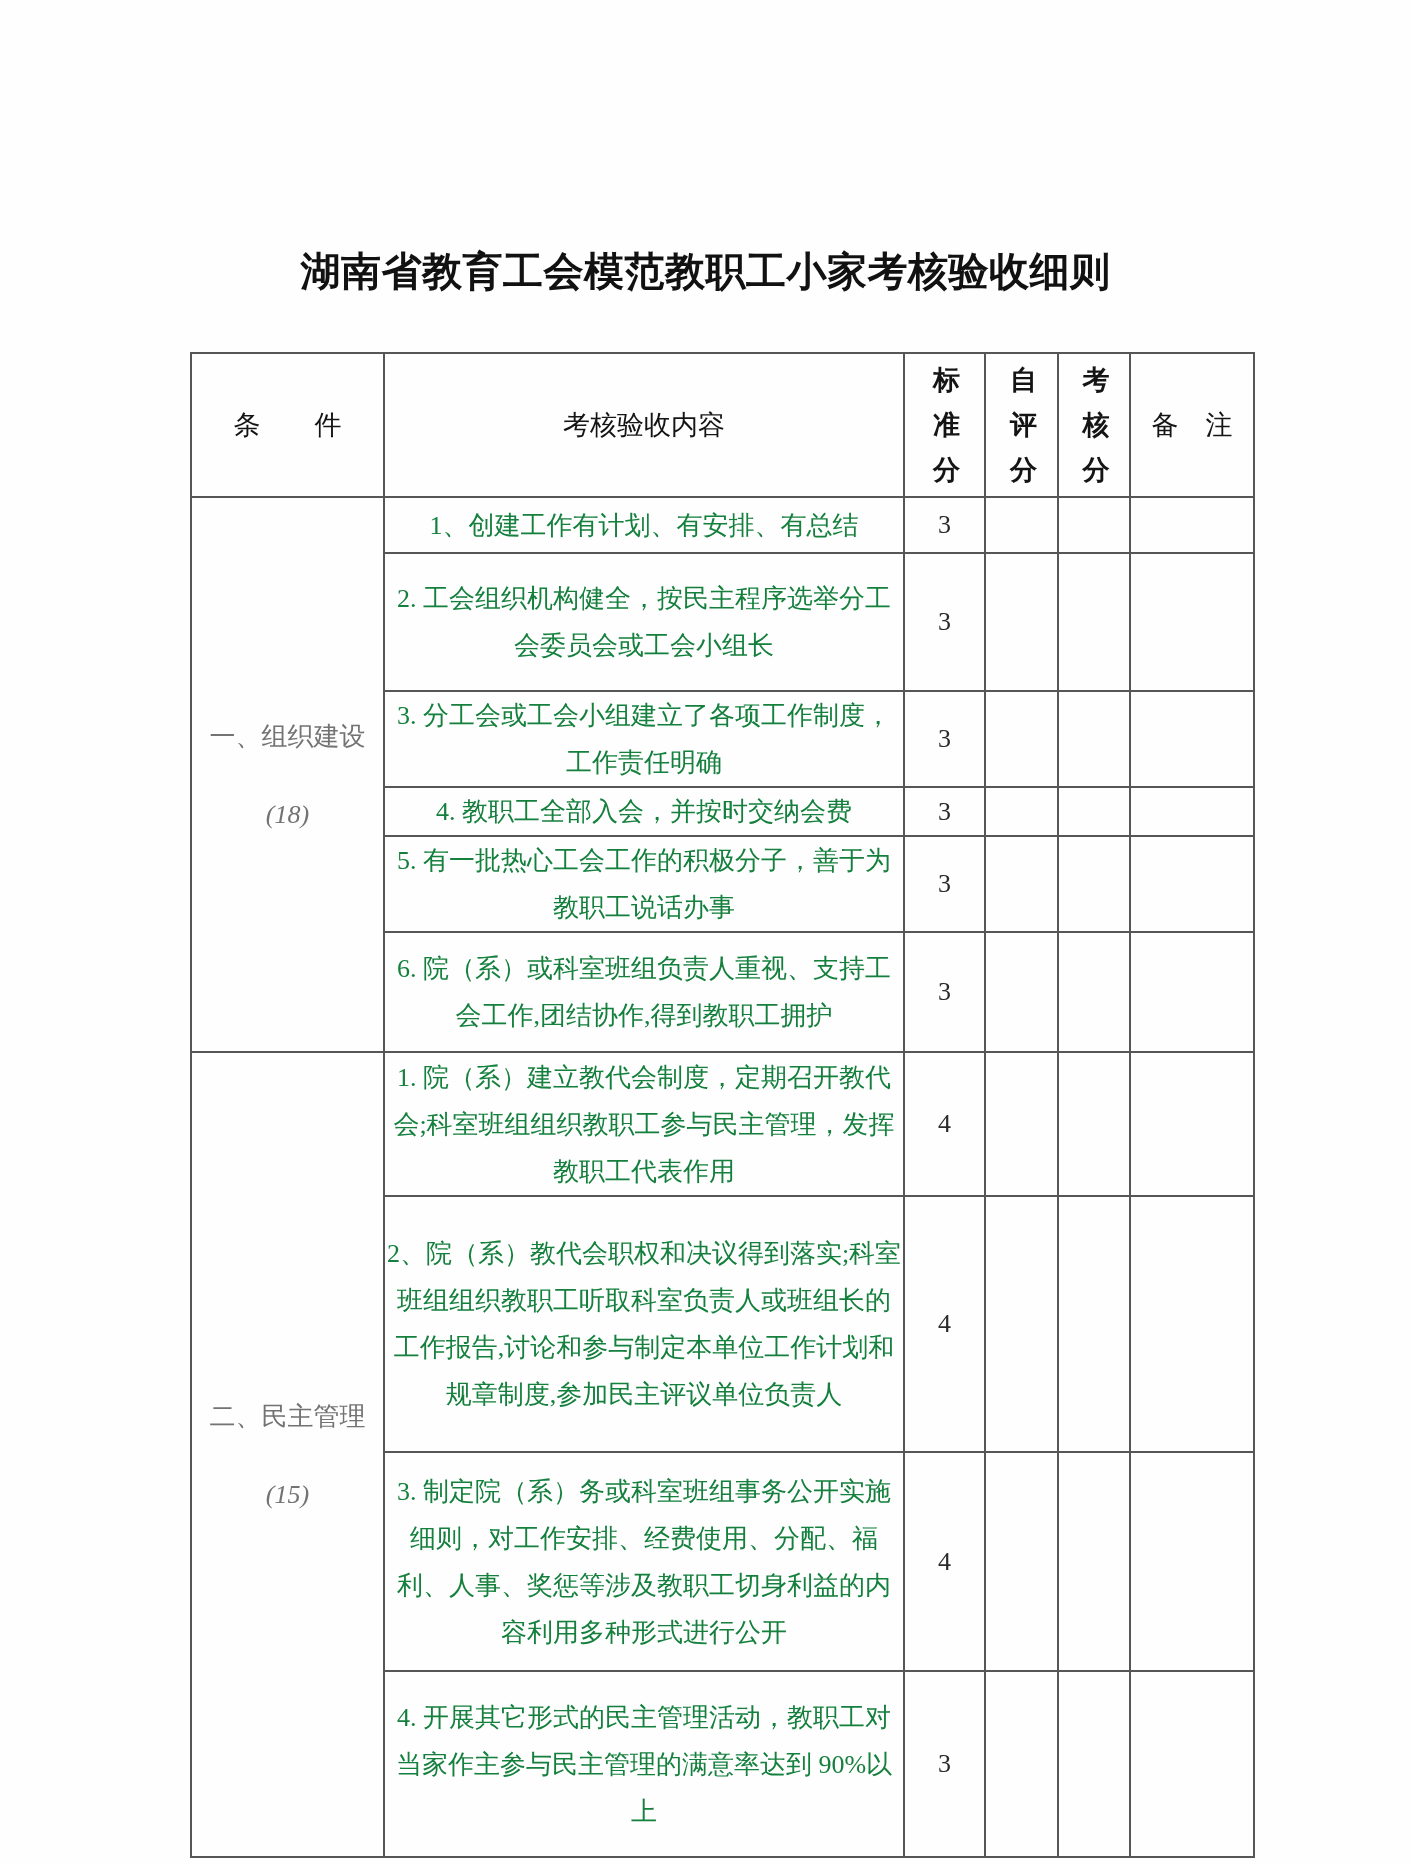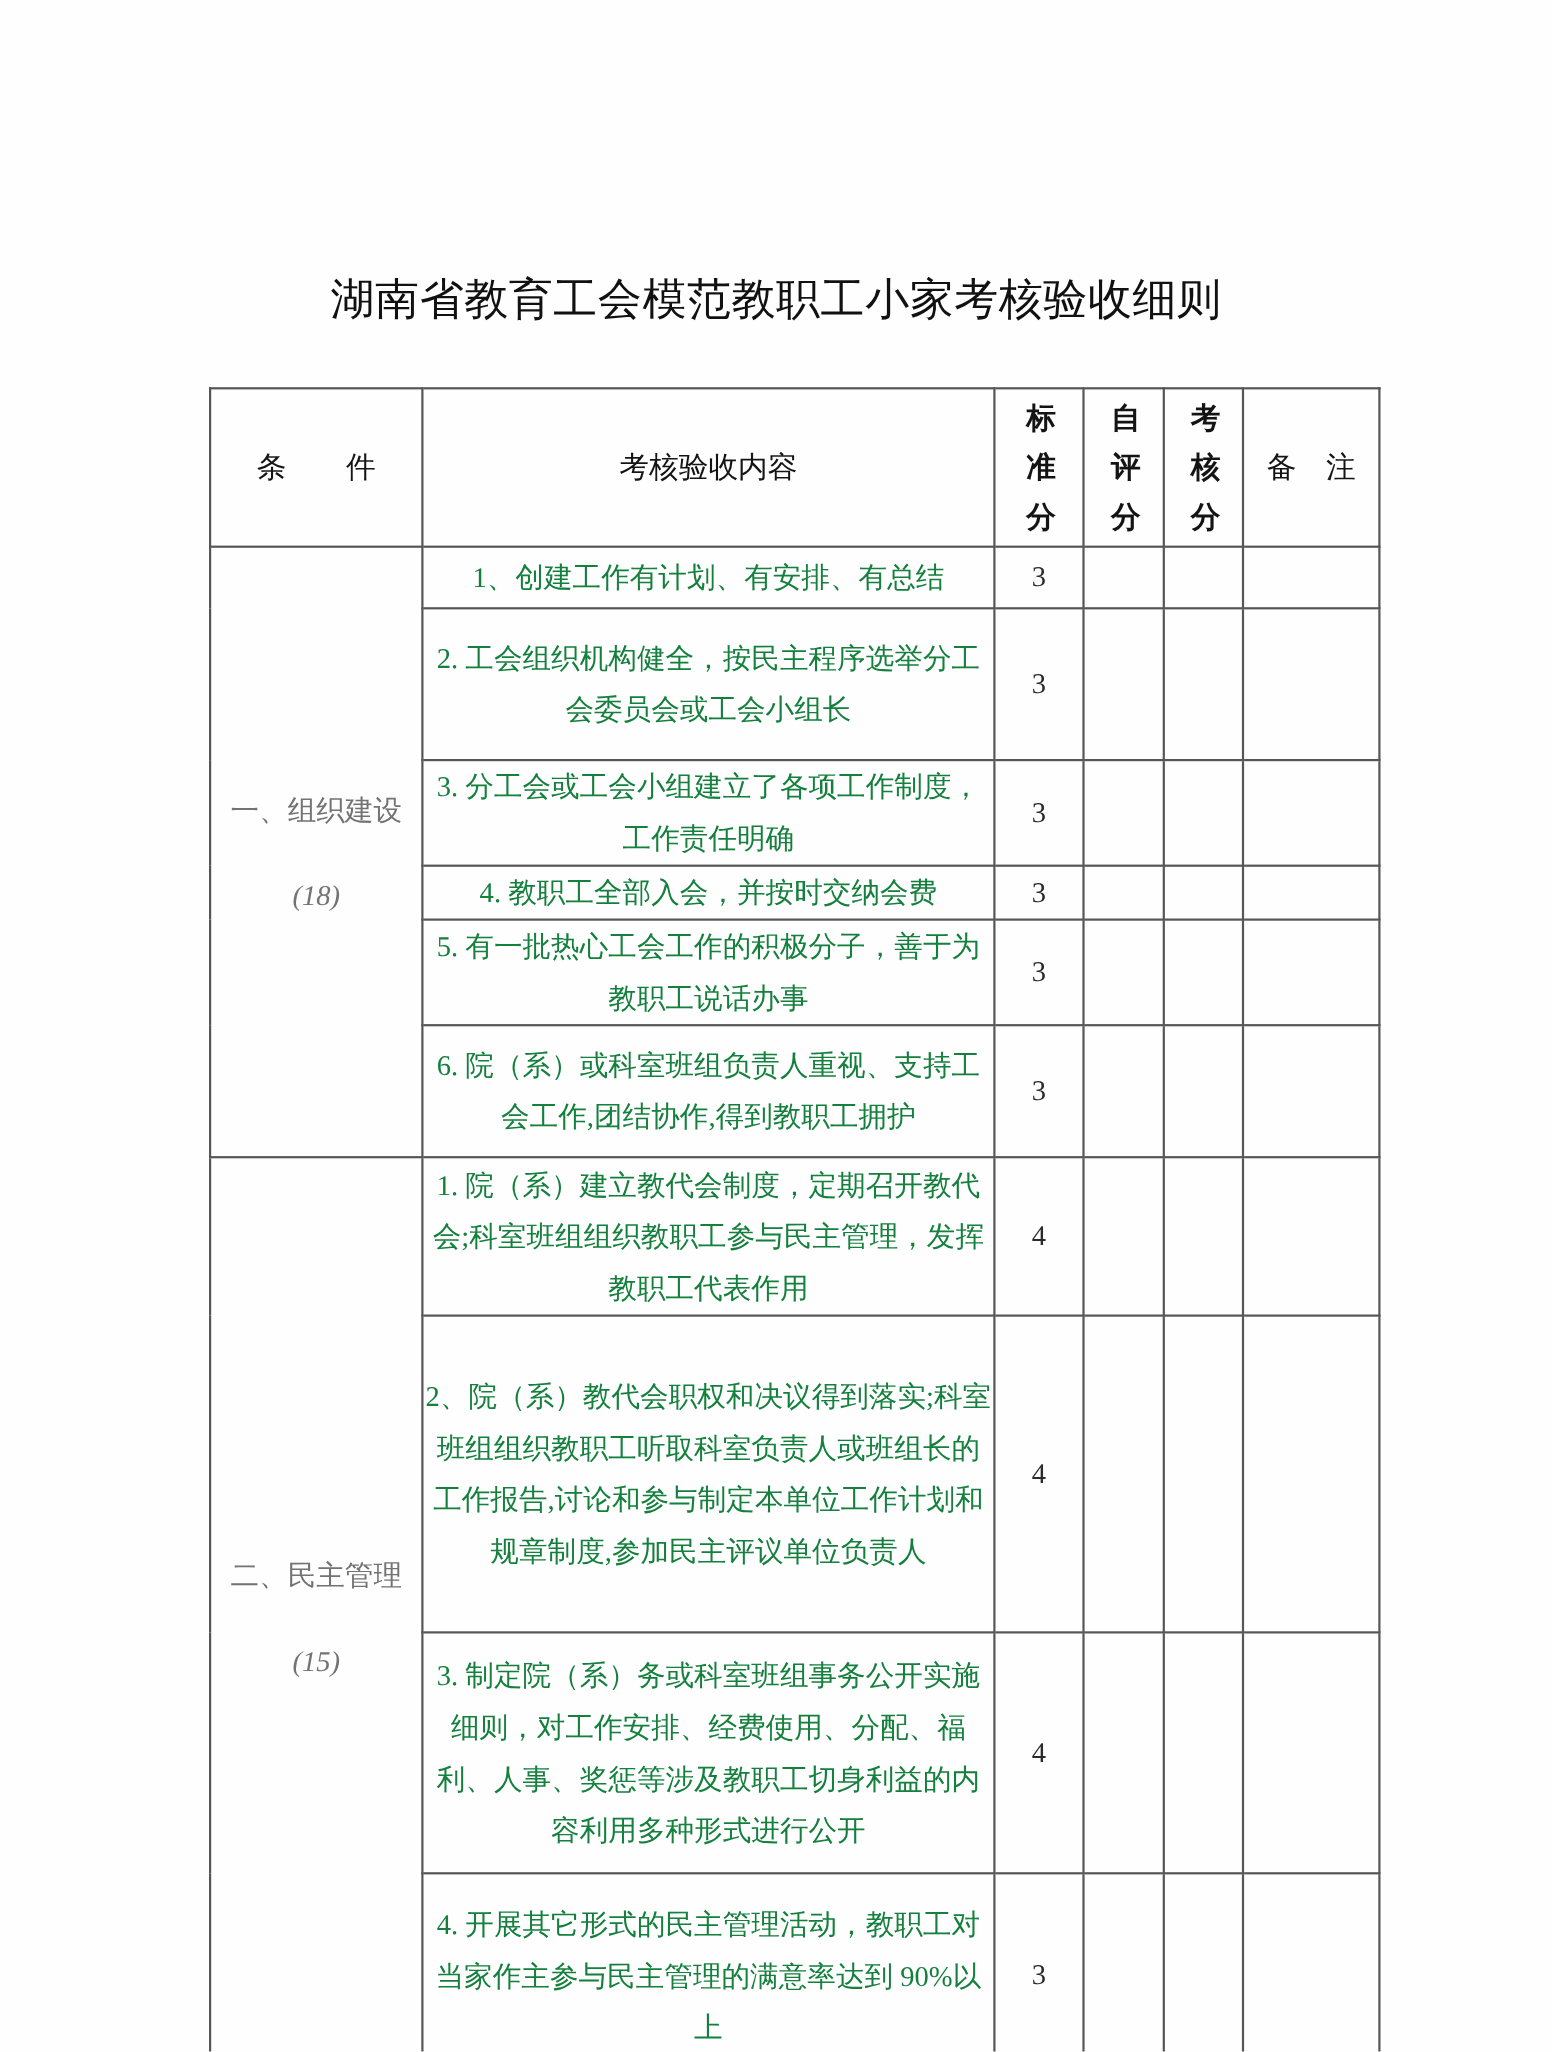--- a/index.html
+++ b/index.html
@@ -6,21 +6,21 @@
   body {
     width:1411px; height:1865px;
     background:#ffffff;
     font-family:"Liberation Serif","DejaVu Serif",serif;
     color:#1a1a1a;
   }
   .page { position:relative; width:1411px; height:1865px; background:#fefefe; overflow:hidden; }
 
   .doc-title {
     position:absolute; top:244px; left:0; width:100%;
-    text-align:center; font-size:40px; font-weight:normal;
+    text-align:center; font-size:40px; font-weight:bold;
     letter-spacing:0.5px; color:#111;
   }
 
   table.assess {
     position:absolute; left:190px; top:352px;
     width:1063px; border-collapse:collapse; table-layout:fixed;
   }
   table.assess th, table.assess td {
     border:2px solid #565656;
     padding:0; vertical-align:middle;
@@ -120,21 +120,21 @@
       <td class="cond-cell" rowspan="4">
         <div>二、民主管理</div>
         <div class="cond-total">(15)</div>
       </td>
       <td class="content">1. 院（系）建立教代会制度，定期召开教代会;科室班组组织教职工参与民主管理，发挥教职工代表作用</td>
       <td class="score">4</td>
       <td class="blank"></td>
       <td class="blank"></td>
       <td class="blank"></td>
     </tr>
-    <tr style="height:288px">
+    <tr style="height:256px">
       <td class="content">2、院（系）教代会职权和决议得到落实;科室班组组织教职工听取科室负责人或班组长的工作报告,讨论和参与制定本单位工作计划和规章制度,参加民主评议单位负责人</td>
       <td class="score">4</td>
       <td class="blank"></td>
       <td class="blank"></td>
       <td class="blank"></td>
     </tr>
     <tr style="height:219px">
       <td class="content">3. 制定院（系）务或科室班组事务公开实施细则，对工作安排、经费使用、分配、福利、人事、奖惩等涉及教职工切身利益的内容利用多种形式进行公开</td>
       <td class="score">4</td>
       <td class="blank"></td>

